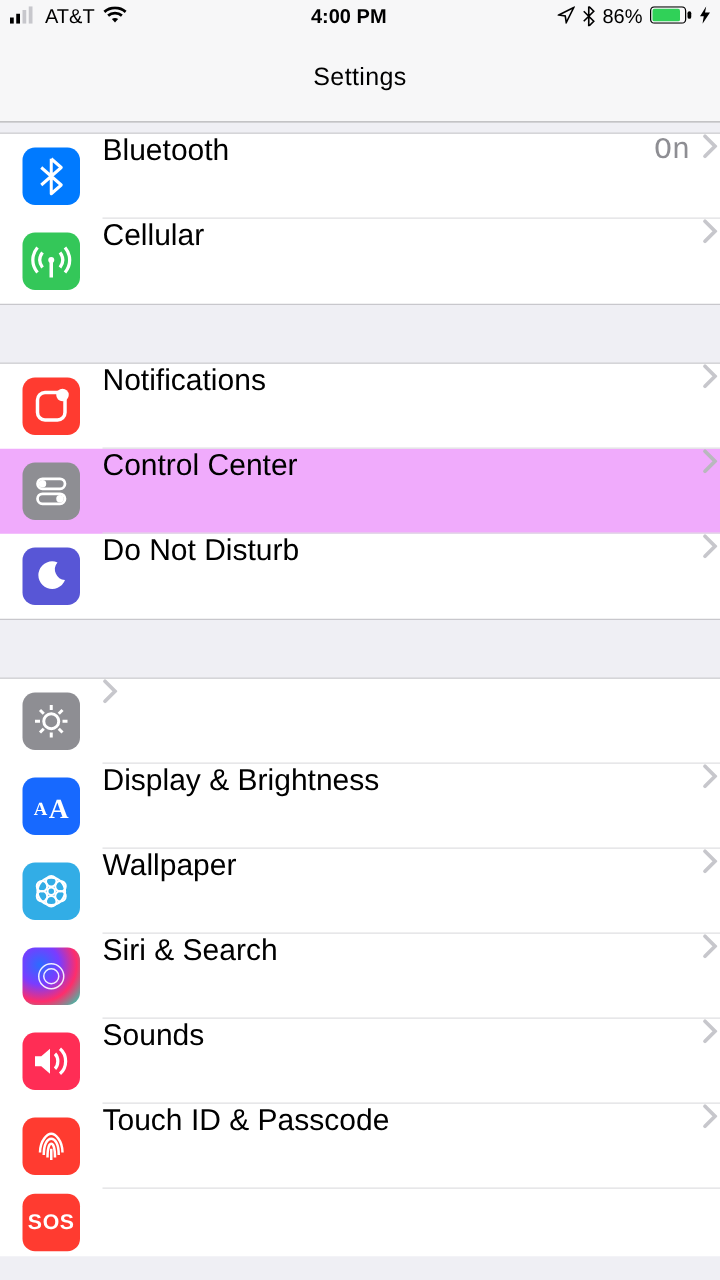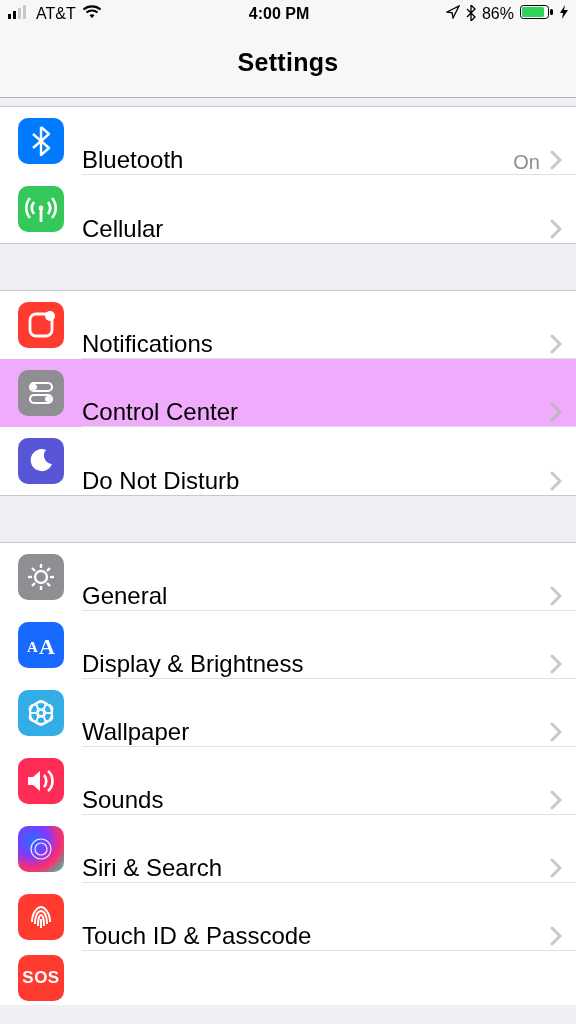--- a/index.html
+++ b/index.html
@@ -4,32 +4,32 @@
 <style>
   * { margin: 0; padding: 0; box-sizing: border-box; }
   html, body { width: 576px; height: 1024px; font-family: -apple-system, "Helvetica Neue", Helvetica, Arial, sans-serif; background: #efeff4; }
   
   .statusbar { width:100%; height:28px; display:flex; align-items:center; justify-content:space-between; padding:0 8px; font-size:16px; font-weight:500; background:#f7f7f8; }
   .sb-left, .sb-right { display:flex; gap:6px; }
   .sb-center { position:absolute; left:0; right:18px; text-align:center; font-weight:600; }
   .statusbar svg { display:block; }
   
   .navbar { height:70px; display:flex; align-items:center; justify-content:center; background:#f7f7f8; border-bottom:1px solid #b2b2b4; }
-  .navtitle { font-size:25px; font-weight:700; letter-spacing:0.3px; }
+  .navtitle { font-size:20px; font-weight:400; letter-spacing:0.3px; }
   
   .group { background:#ffffff; border-top:1px solid #c8c7cc; border-bottom:1px solid #c8c7cc; }
   .gap { height:46px; }
   .gap-first { height:8px; }
   .row { display:flex; align-items:center; height:68px; padding-left:18px; }
   .row.selected { background:#f0abfc; }
   .icon { width:46px; height:46px; border-radius:10px; flex:0 0 46px; display:flex; align-items:center; justify-content:center; }
-  .rowbody { flex:1; height:100%; display:flex; align-items:flex-end; margin-left:18px; padding-right:14px; border-bottom:1px solid #e0e0e2; }
+  .rowbody { flex:1; height:100%; display:flex; align-items:flex-start; margin-left:18px; padding-right:2px; border-bottom:1px solid #e0e0e2; }
   .row:last-child .rowbody { border-bottom:none; }
   .rowlabel { font-size:24px; font-weight:400; color:#000; flex:1; }
-  .rowvalue { font-size:20px; color:#8e8e93; margin-right:10px; }
+  .rowvalue { font-size:24px; color:#8e8e93; margin-right:10px;font-family:Liberation Mono, monospace; }
   .chevron { color:#c7c7cc; }
   .row.selected .chevron { color:#b8b8bd; }
   
   .bg-blue   { background:#007aff; }
   .bg-green  { background:#34c759; }
   .bg-red    { background:#ff3b30;justify-content:center; }
   .bg-gray   { background:#8e8e93; }
   .bg-purple { background:#5856d6; }
   .bg-dblue  { background:#1769ff; }
   .bg-cyan   { background:#32ade6; }
@@ -189,21 +189,20 @@
           <line x1="4" y1="17" x2="8" y2="17"></line>
             <line x1="26" y1="17" x2="30" y2="17"></line>
           <line x1="8" y1="8" x2="11" y2="11"></line>
             <line x1="23" y1="23" x2="26" y2="26"></line>
           <line x1="26" y1="8" x2="23" y2="11"></line>
             <line x1="11" y1="23" x2="8" y2="26"></line>
         </g>
       </svg>
     </div>
     <div class="rowbody">
-      <div class="rowlabel">General</div>
       <span class="chevron"><svg width="12" height="20" viewBox="0 0 12 20">
             <path d="M2 2 L10 10 L2 18" stroke="currentColor" stroke-width="3" fill="none" stroke-linecap="round"></path>
           </svg></span>
     </div>
   </div>
   <div class="row">
     <div class="icon bg-dblue">
       <svg width="40" height="30" viewBox="0 0 40 30">
         <text x="6" y="22" font-size="15" font-weight="700" fill="#fff" font-family="-apple-system">A</text>
         <text x="18" y="24" font-size="22" font-weight="700" fill="#fff" font-family="-apple-system">A</text>
@@ -230,49 +229,49 @@
       </svg>
     </div>
     <div class="rowbody">
       <div class="rowlabel">Wallpaper</div>
       <span class="chevron"><svg width="12" height="20" viewBox="0 0 12 20">
             <path d="M2 2 L10 10 L2 18" stroke="currentColor" stroke-width="3" fill="none" stroke-linecap="round"></path>
           </svg></span>
     </div>
   </div>
   <div class="row">
+    <div class="icon bg-siri">
+      <svg width="34" height="34" viewBox="0 0 34 34">
+        <circle cx="17" cy="17" r="10" fill="none" stroke="#ffffff" stroke-width="1.2" opacity="0.9"></circle>
+        <circle cx="17" cy="17" r="6" fill="none" stroke="#ffffff" stroke-width="1.2" opacity="0.9"></circle>
+      </svg>
+    </div>
+    <div class="rowbody">
+      <div class="rowlabel">Siri &amp; Search</div>
+      <span class="chevron"><svg width="12" height="20" viewBox="0 0 12 20">
+            <path d="M2 2 L10 10 L2 18" stroke="currentColor" stroke-width="3" fill="none" stroke-linecap="round"></path>
+          </svg></span>
+    </div>
+  </div>
+  <div class="row">
     <div class="icon bg-pink">
       <svg width="34" height="30" viewBox="0 0 34 30">
         <path d="M4 11 H9 L16 5 V25 L9 19 H4 Z" fill="#fff"></path>
         <path d="M20 9 C23 12 23 18 20 21" stroke="#fff" stroke-width="2.6" fill="none"></path>
         <path d="M24 5 C30 10 30 20 24 25" stroke="#fff" stroke-width="2.6" fill="none"></path>
       </svg>
     </div>
     <div class="rowbody">
       <div class="rowlabel">Sounds</div>
       <span class="chevron"><svg width="12" height="20" viewBox="0 0 12 20">
             <path d="M2 2 L10 10 L2 18" stroke="currentColor" stroke-width="3" fill="none" stroke-linecap="round"></path>
           </svg></span>
     </div>
   </div>
   <div class="row">
-    <div class="icon bg-siri">
-      <svg width="34" height="34" viewBox="0 0 34 34">
-        <circle cx="17" cy="17" r="10" fill="none" stroke="#ffffff" stroke-width="1.2" opacity="0.9"></circle>
-        <circle cx="17" cy="17" r="6" fill="none" stroke="#ffffff" stroke-width="1.2" opacity="0.9"></circle>
-      </svg>
-    </div>
-    <div class="rowbody">
-      <div class="rowlabel">Siri &amp; Search</div>
-      <span class="chevron"><svg width="12" height="20" viewBox="0 0 12 20">
-            <path d="M2 2 L10 10 L2 18" stroke="currentColor" stroke-width="3" fill="none" stroke-linecap="round"></path>
-          </svg></span>
-    </div>
-  </div>
-  <div class="row">
     <div class="icon bg-red">
       <svg width="34" height="34" viewBox="0 0 34 34">
         <path d="M8 22 C8 12 14 7 17 7 C20 7 26 12 26 22" stroke="#fff" stroke-width="2" fill="none"></path>
         <path d="M11 24 C11 15 14 11 17 11 C20 11 23 15 23 24" stroke="#fff" stroke-width="2" fill="none"></path>
         <path d="M14 26 C14 18 15.5 15 17 15 C18.5 15 20 18 20 26" stroke="#fff" stroke-width="2" fill="none"></path>
         <path d="M17 28 C17 22 17 19 17 19" stroke="#fff" stroke-width="2" fill="none"></path>
       </svg>
     </div>
     <div class="rowbody">
       <div class="rowlabel">Touch ID &amp; Passcode</div>

